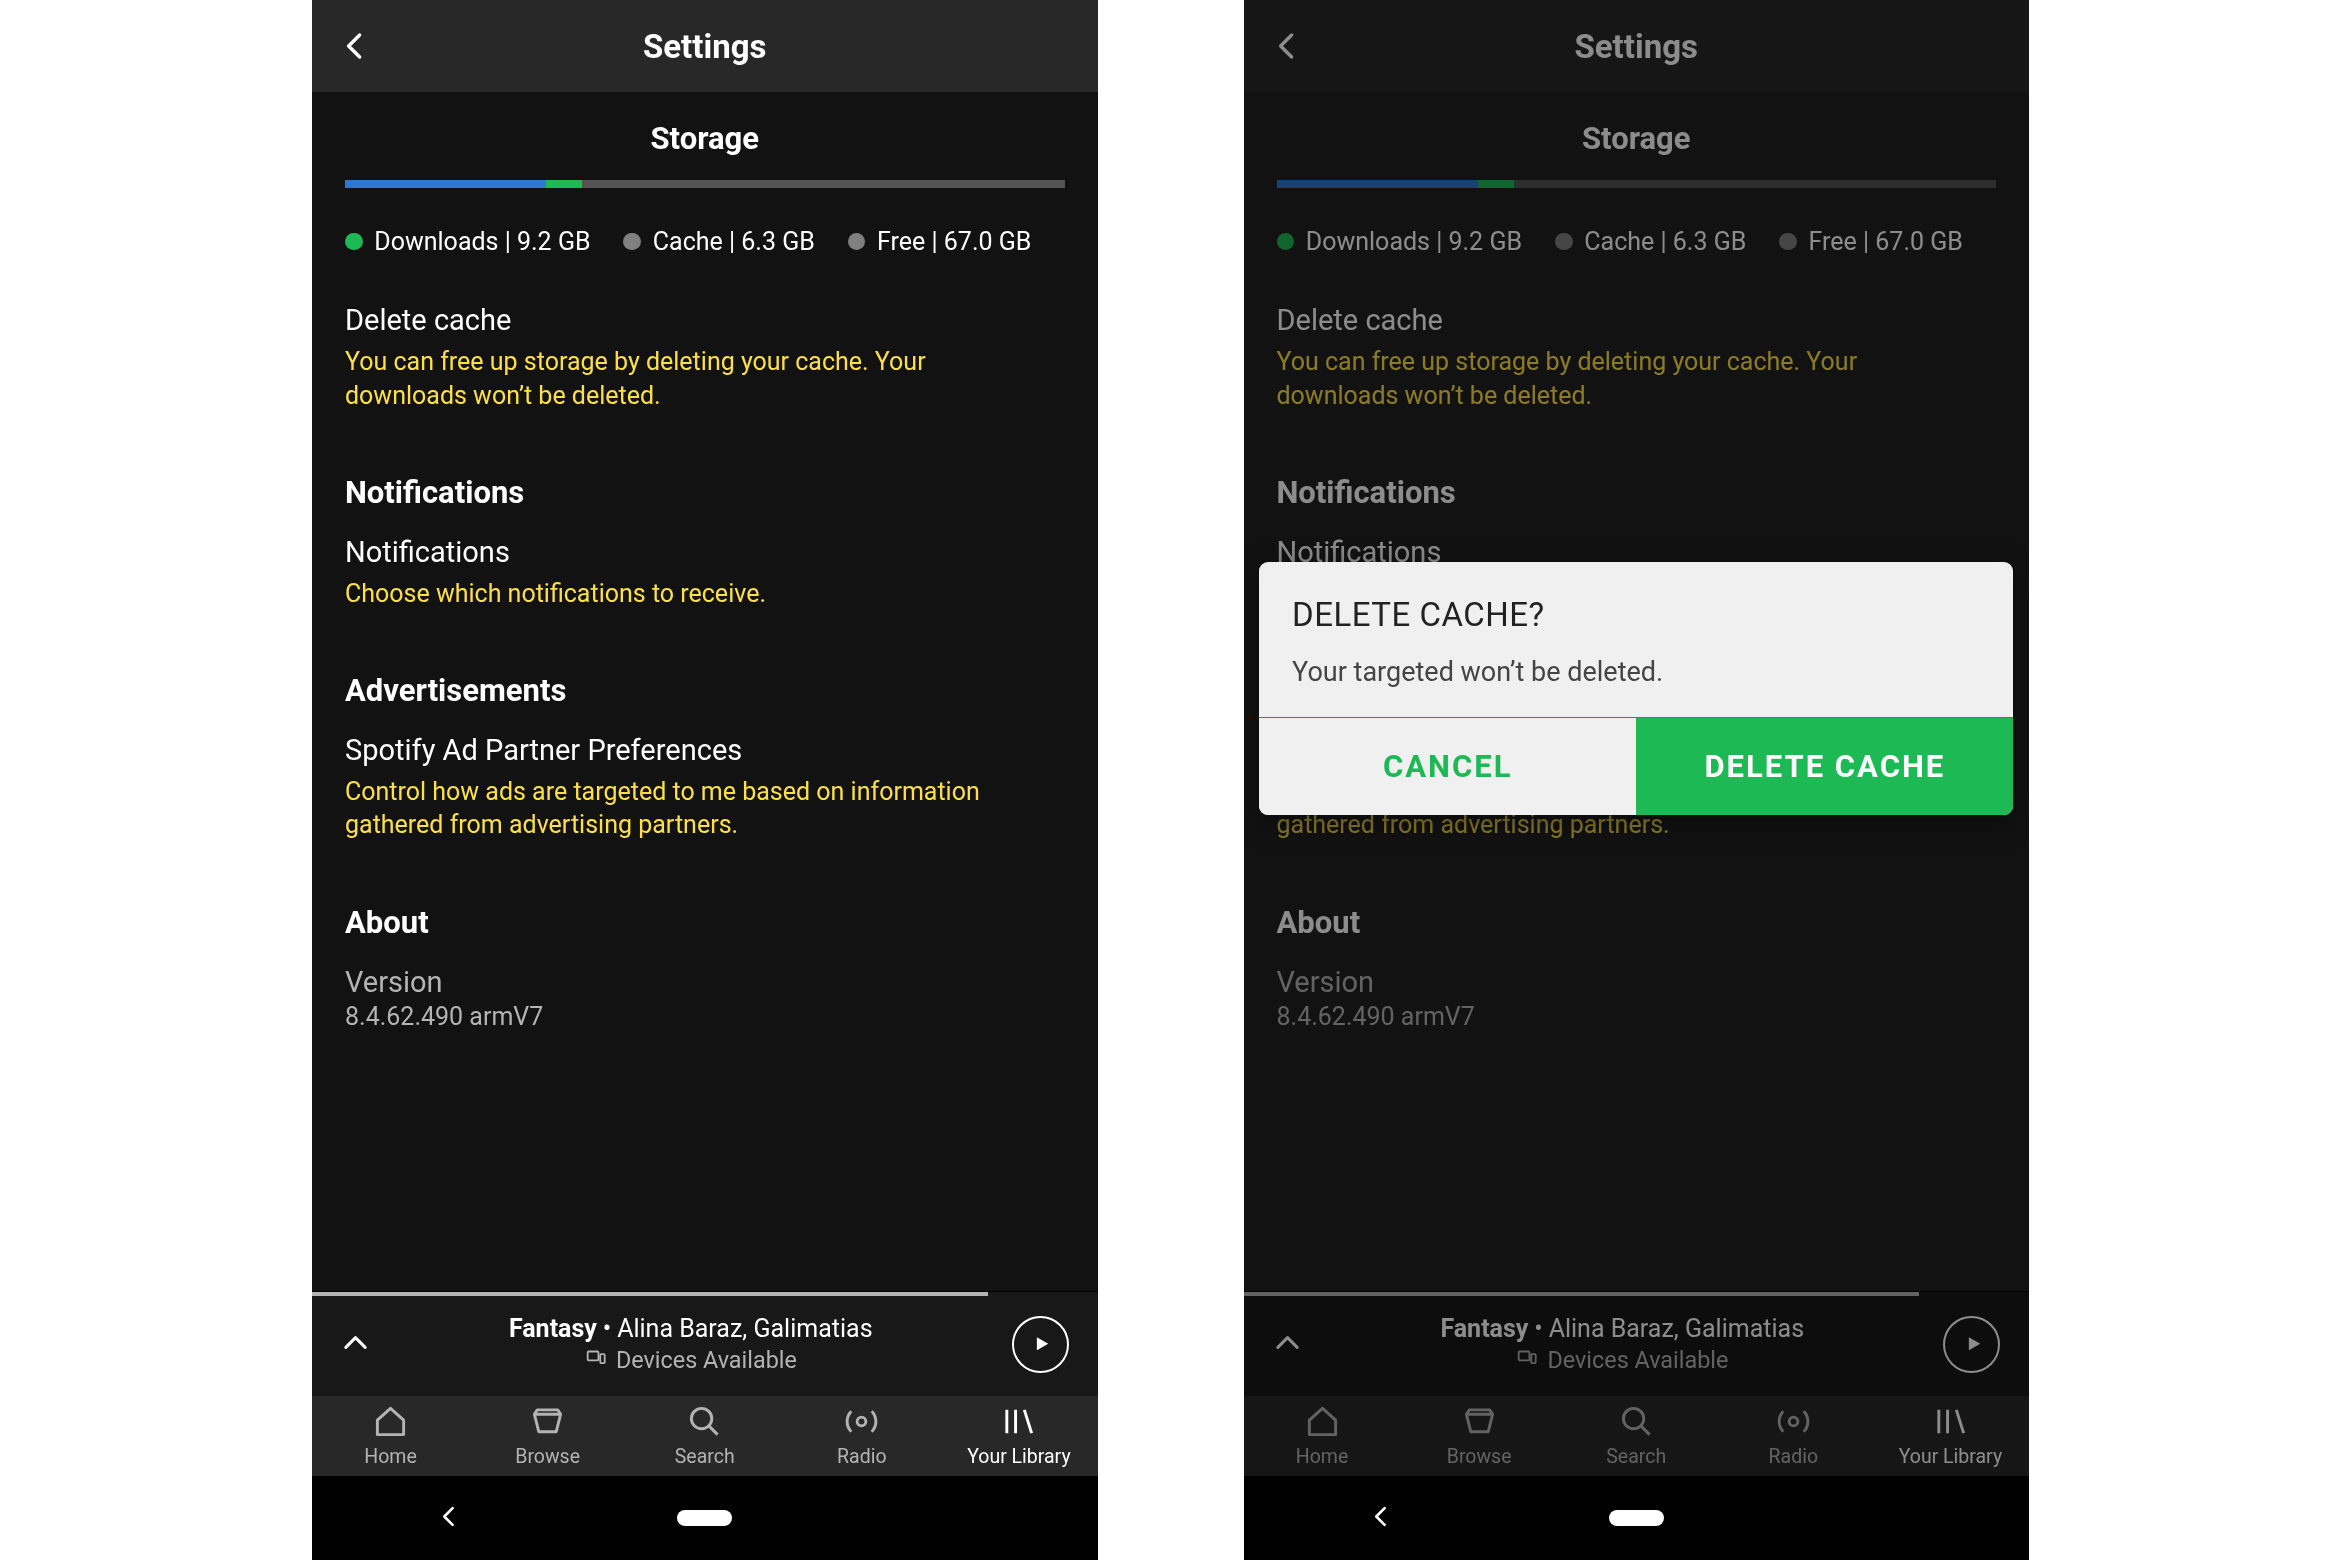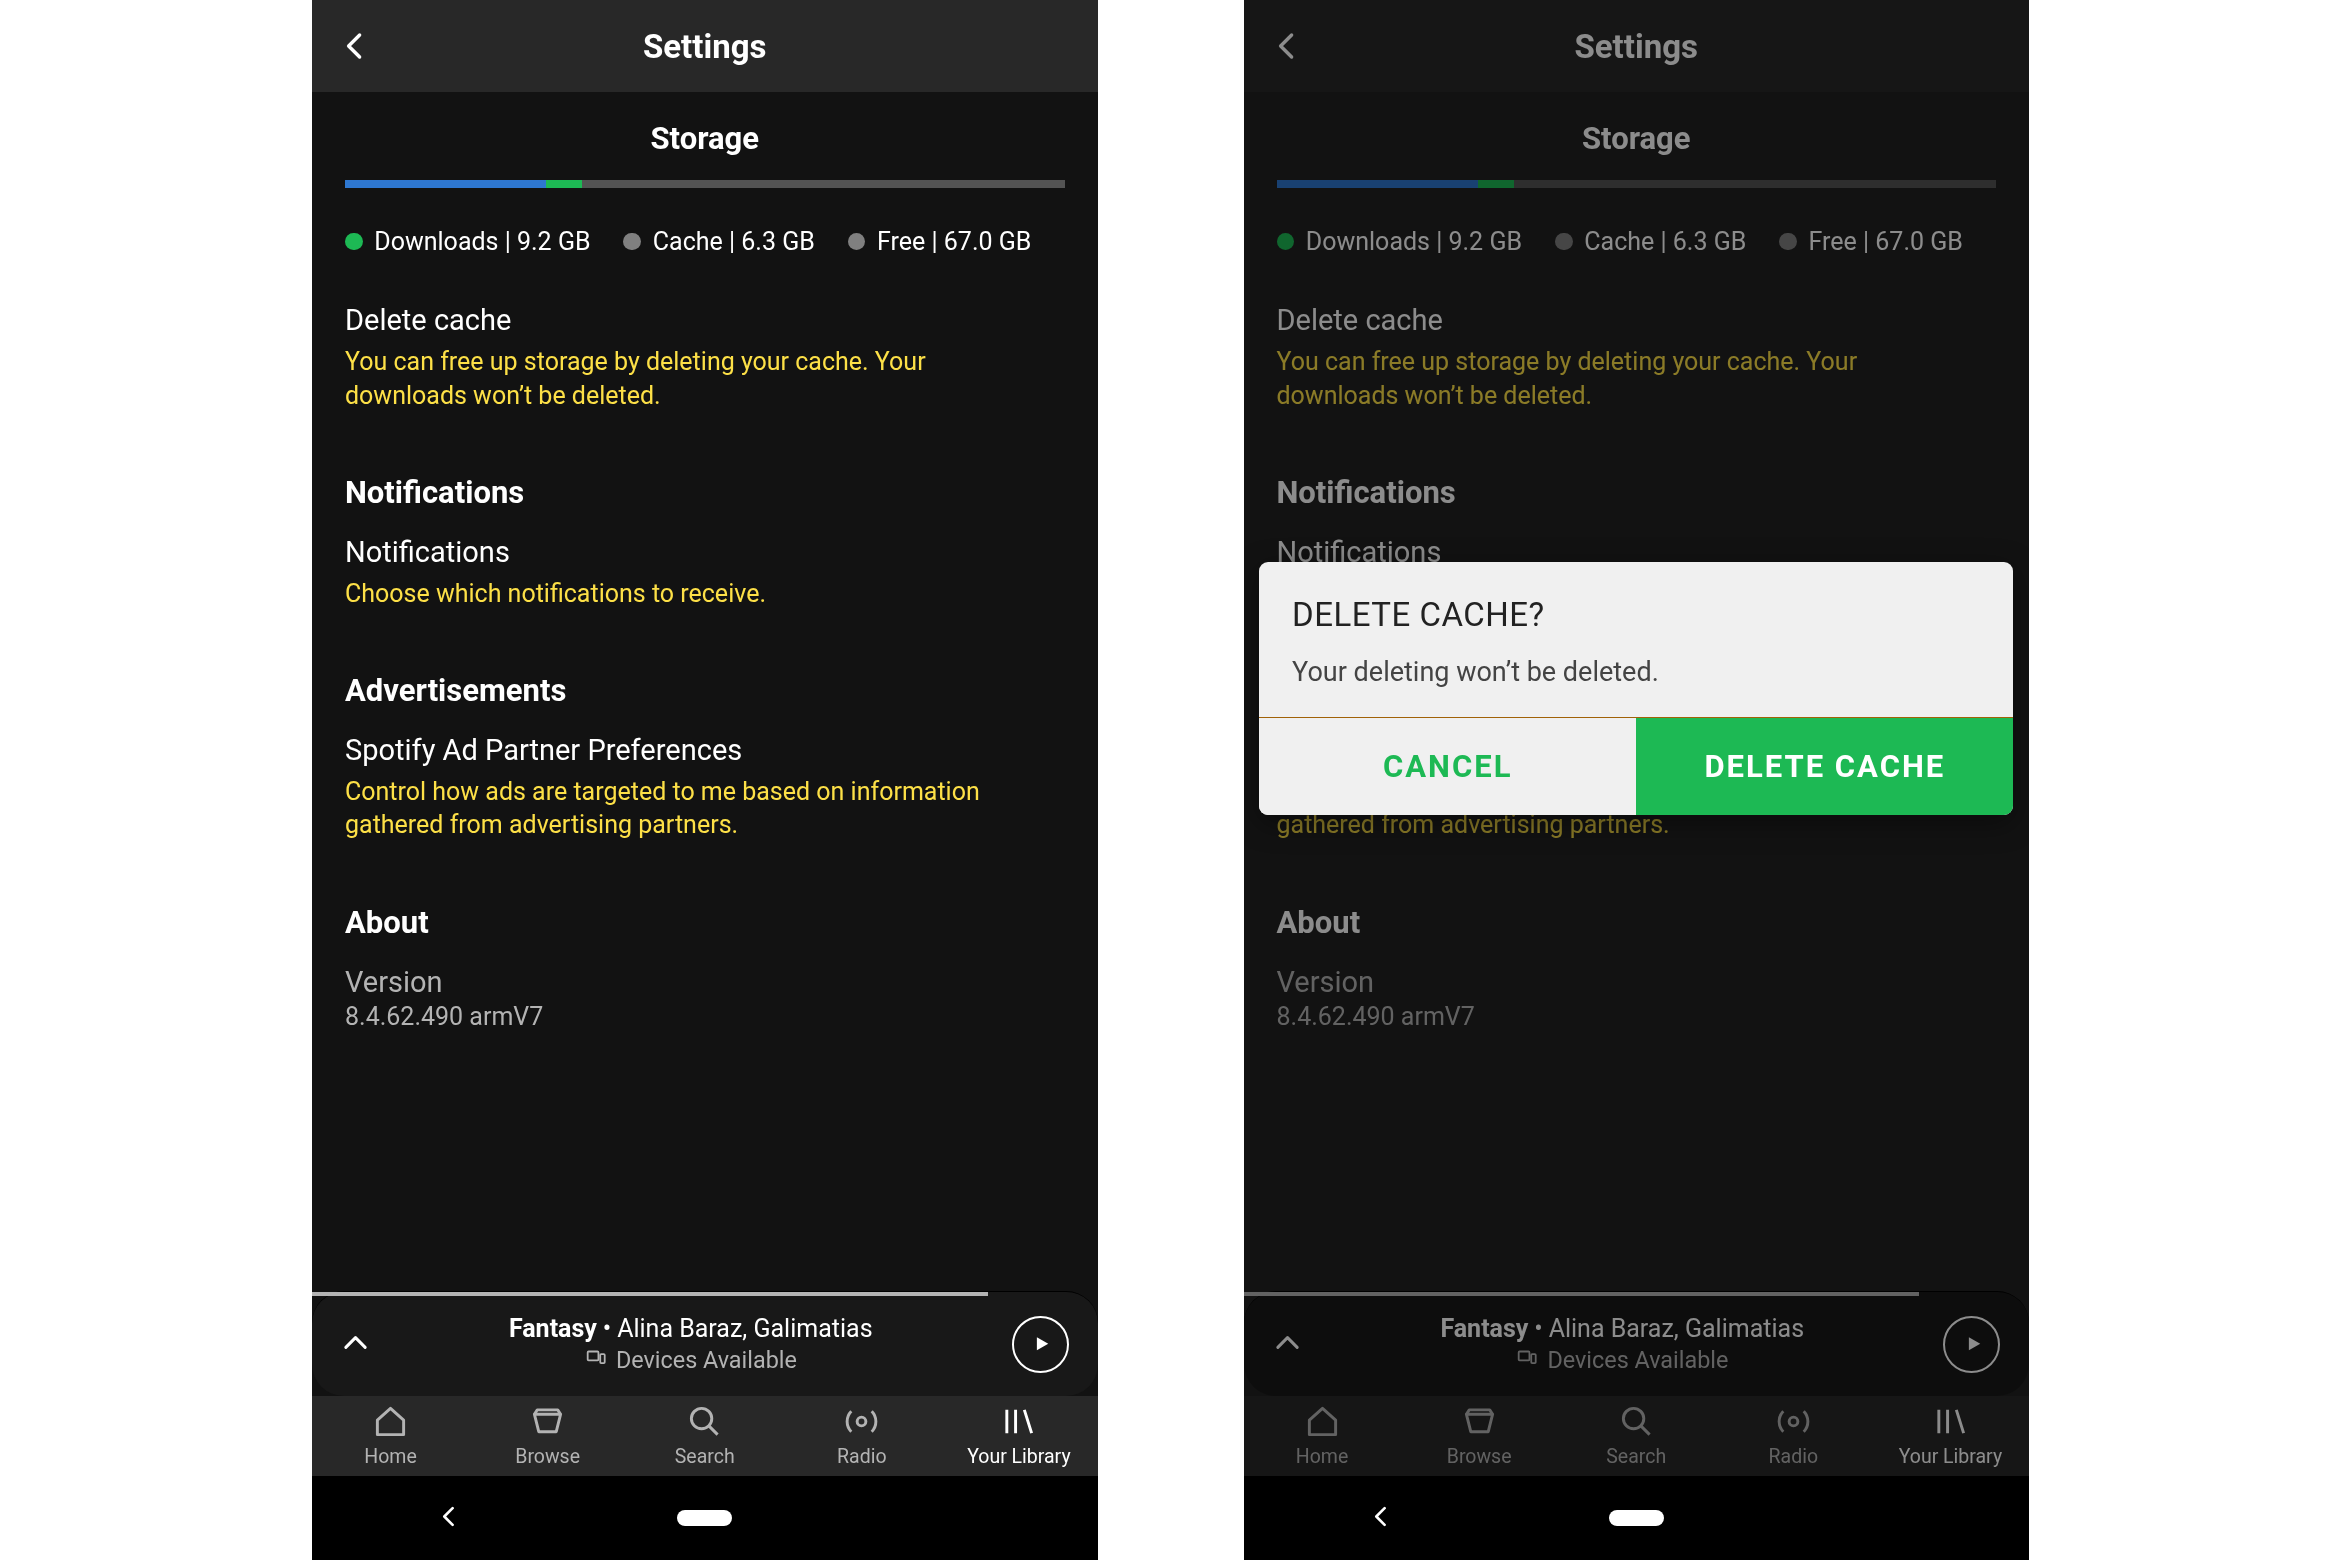--- a/index.html
+++ b/index.html
@@ -93,21 +93,20 @@
   .about-version-val { color:#b3b3b3; font-size:25px; margin-top:3.9px;}
   
   .nowplaying {
     height: 105px;
     background: #181818;
     border-top: 1px solid #000;
     display: flex;
     align-items: center;
     padding: 0 29px;
     position: relative;
-    border-radius: 32px;
   }
   .np-progress {
     position: absolute;
     top: 0; left: 0;
     height: 3.9px;
     background: #b3b3b3;
   }
   .np-chevron svg { width: 29px; height: 29px; }
   .np-center { flex:1; text-align:center; }
   .np-line1 { font-size: 25px; }
@@ -431,21 +430,21 @@
     <div class="android-back"><svg viewBox="0 0 24 24">
           <path d="M15 4l-8 8 8 8" stroke="#fff" stroke-width="2.5" fill="none" stroke-linecap="round" stroke-linejoin="round"></path>
         </svg></div>
     <div class="pill"></div>
     <div style="width:25px"></div>
   </div>
 
   <div class="dialog">
     <div class="dialog-body">
       <div class="dialog-title">DELETE CACHE?</div>
-      <div class="dialog-msg">Your deleting won’t be deleted.</div>
+      <div class="dialog-msg">Your targeted won’t be deleted.</div>
     </div>
     <div class="dialog-actions">
       <div class="dialog-btn cancel">CANCEL</div>
       <div class="dialog-btn confirm">DELETE CACHE</div>
     </div>
   </div>
 </div>
 
 
 </body></html>

